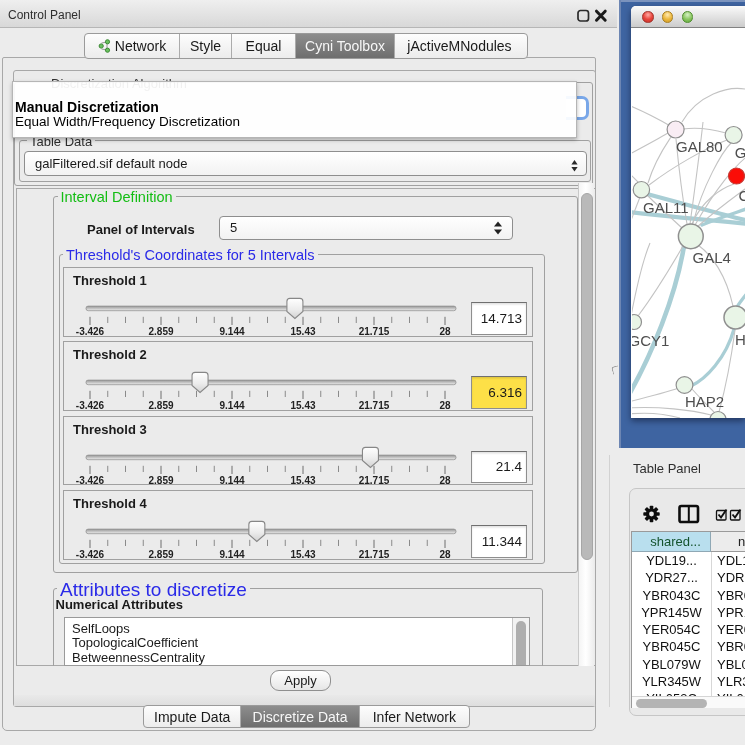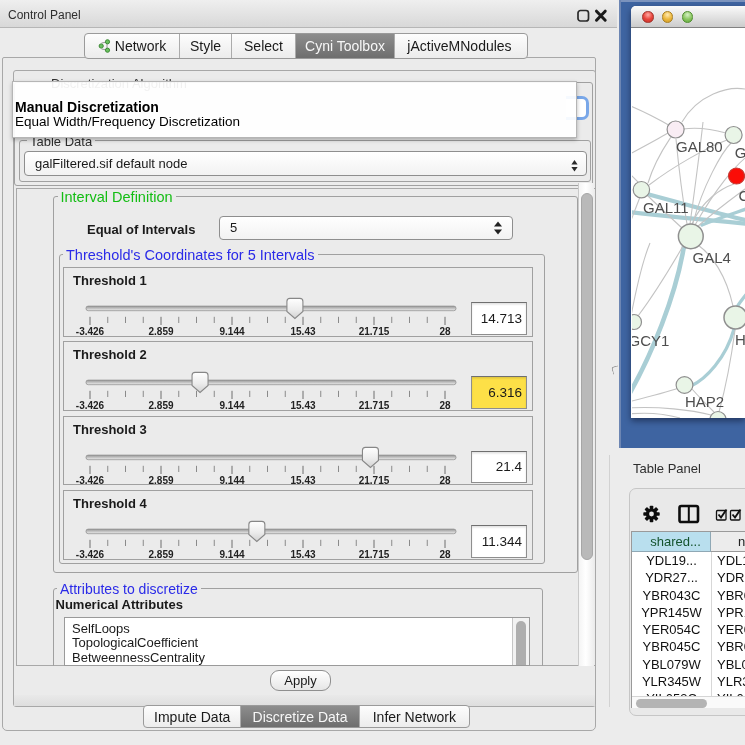--- a/index.html
+++ b/index.html
@@ -30,21 +30,21 @@
 <div class="abs" style="left:2px;top:57px;width:594px;height:674px;background:#ebebeb;border:1px solid #a8a8a8;border-radius:2px 2px 5px 5px;box-sizing:border-box;"></div>
 
 <div class="seg" style="left:84px;top:33px;width:442px;height:24px;font-size:14px;">
   <div style="width:94px;"><svg width="13" height="14" viewBox="0 0 13 14" style="margin-right:4px;">
     <path d="M3.5 4 L9 3 M3.5 10 L9 11 M9 3 L9 11" stroke="#9a9a9a" stroke-width="1" fill="none"></path>
     <circle cx="3.2" cy="7" r="2.1" fill="#69c05e" stroke="#3d8a36"></circle>
     <circle cx="9.5" cy="2.8" r="2.1" fill="#69c05e" stroke="#3d8a36"></circle>
     <circle cx="9.5" cy="11.2" r="2.1" fill="#69c05e" stroke="#3d8a36"></circle>
   </svg>Network</div>
   <div style="width:51px;">Style</div>
-  <div style="width:63px;">Select</div>
+  <div style="width:63px;">Equal</div>
   <div class="sel" style="width:98px;">Cyni Toolbox</div>
   <div style="width:129px;">jActiveMNodules</div>
 </div>
 
 <div class="abs" style="left:13px;top:70px;width:583px;height:637px;background:#ebebeb;border:1px solid #a8a8a8;border-radius:3px;box-sizing:border-box;"></div>
 <div class="abs" style="left:14px;top:695px;width:581px;height:11px;background:linear-gradient(#e9e9e9,#dedede);"></div>
 
 <div class="tbox" style="left:14px;top:82px;width:577px;height:102px;border-radius:3px;"></div>
 <div class="abs" style="left:51px;top:76px;font-size:13px;color:#2e2e2e;">Discretization Algorithm</div>
 
@@ -66,21 +66,21 @@
   <div class="abs" style="left:2px;top:17px;font-weight:bold;color:#000;font-size:14px;text-align:center;">Manual Discretization</div>
   <div class="abs" style="left:2px;top:31.5px;color:#000;font-size:13.5px;">Equal Width/Frequency Discretization</div>
 </div>
 
 <div class="abs" style="left:16px;top:188px;width:580px;height:478px;border:1px solid #a8a8a8;box-sizing:border-box;"></div>
 <div class="abs" id="viewport" style="left:44px;top:183px;width:534px;height:483px;overflow:hidden;">
 
   <div class="tbox" style="left:8.5px;top:13px;width:523px;height:375px;">
     <span style="left:4px;color:#13bd13;font-size:14.5px;">Interval Definition</span>
   </div>
-  <div class="abs" style="left:43px;top:39px;font-weight:bold;">Equal of Intervals</div>
+  <div class="abs" style="left:43px;top:39px;font-weight:bold;">Panel of Intervals</div>
   <div class="combo" style="left:175px;top:33px;width:292px;height:22px;">
     <div class="abs" style="left:10px;top:3px;">5</div>
     <svg class="abs" style="right:9px;top:4px;" width="10" height="14" viewBox="0 0 10 14">
       <path d="M5 0.5 L9 5.5 L1 5.5 Z" fill="#222"></path>
       <path d="M5 13.5 L9 8.5 L1 8.5 Z" fill="#222"></path>
     </svg>
   </div>
 
   <div class="tbox" style="left:14.5px;top:70.5px;width:484.5px;height:308.5px;">
     <span style="left:3.5px;color:#2a2ae8;font-size:14.5px;">Threshold's Coordinates for 5 Intervals</span>
@@ -235,21 +235,21 @@
           <text x="168" y="42.6" font-size="10" font-weight="bold" fill="#222" text-anchor="middle" font-family="Liberation Sans, sans-serif">9.144</text>
           <text x="239" y="42.6" font-size="10" font-weight="bold" fill="#222" text-anchor="middle" font-family="Liberation Sans, sans-serif">15.43</text>
           <text x="310" y="42.6" font-size="10" font-weight="bold" fill="#222" text-anchor="middle" font-family="Liberation Sans, sans-serif">21.715</text>
           <text x="381" y="42.6" font-size="10" font-weight="bold" fill="#222" text-anchor="middle" font-family="Liberation Sans, sans-serif">28</text>
     <path d="M 184.85 19.4 L 184.85 9.4 Q 184.85 6.4 187.85 6.4 L 197.85 6.4 Q 200.85 6.4 200.85 9.4 L 200.85 19.4 L 192.85 26.4 Z" fill="url(#gt)" stroke="#878787" stroke-width="1.1"></path>
   </svg>
   <div class="abs" style="left:407px;top:34px;width:56px;height:32.5px;background:#fff;border:1px solid #8e8e8e;border-top-color:#6f6f6f;box-shadow:inset 0 1.5px 2px rgba(0,0,0,0.12);box-sizing:border-box;display:flex;align-items:center;justify-content:flex-end;padding-right:4px;font-size:13.5px;">11.344</div>
 </div>
 
   <div class="tbox" style="left:9px;top:405px;width:488px;height:90px;">
-    <span style="left:3px;color:#2a2ae8;font-size:14px;">Attributes to discretize</span>
+    <span style="left:3px;color:#2a2ae8;font-size:19px;">Attributes to discretize</span>
   </div>
   <div class="abs" style="left:11.5px;top:414px;font-weight:bold;">Numerical Attributes</div>
   <div class="abs" style="left:20px;top:434px;width:466px;height:49px;background:#fff;border:1px solid #9a9a9a;box-sizing:border-box;overflow:hidden;">
     <div style="padding:3.5px 0 0 7px;line-height:14.8px;">SelfLoops<br>TopologicalCoefficient<br>BetweennessCentrality</div>
     <div class="abs" style="right:0;top:0;width:16px;height:100%;background:#f2f2f2;border-left:1px solid #c5c5c5;">
       <div class="abs" style="left:2.5px;top:3px;width:10px;height:60px;background:#aeaeae;border-radius:5px;"></div>
     </div>
   </div>
 </div>
 

